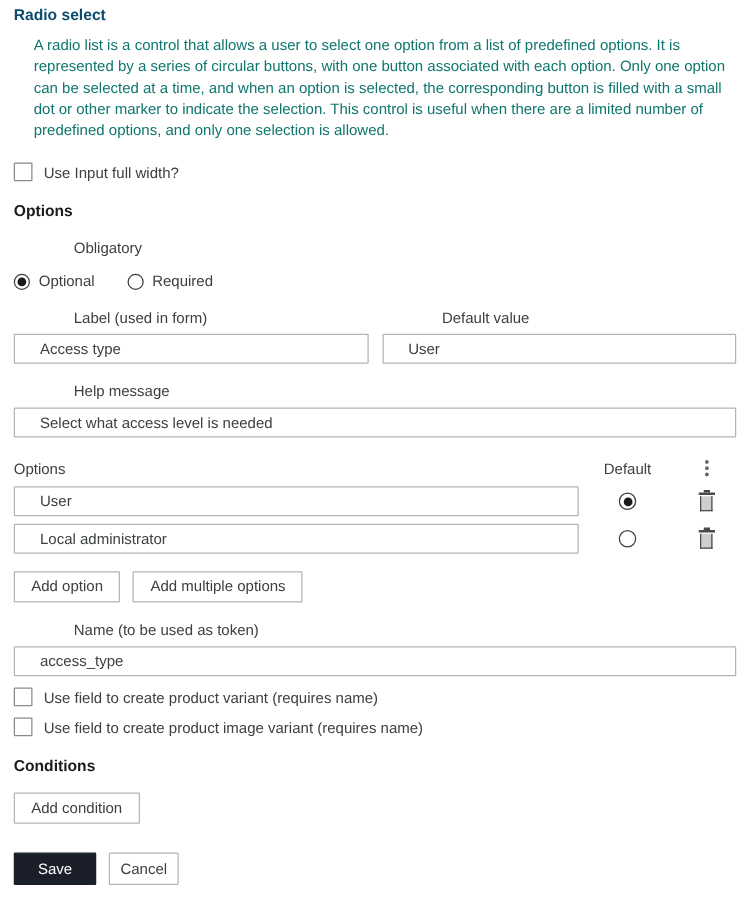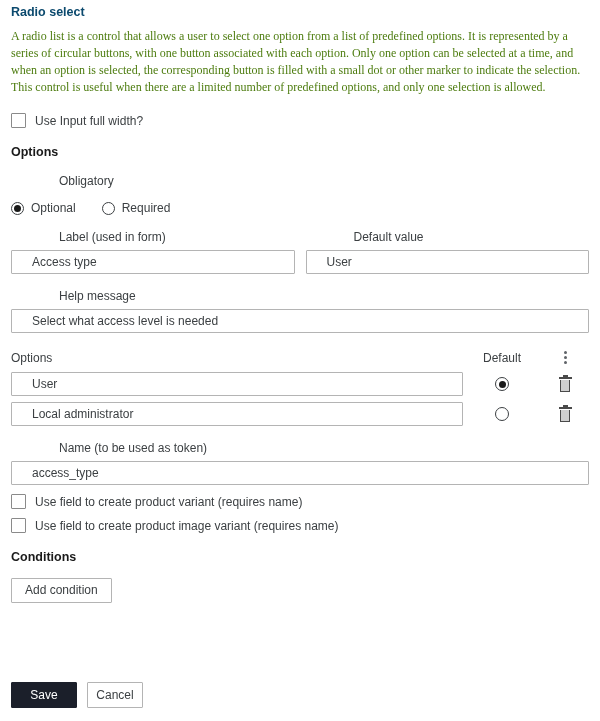--- a/index.html
+++ b/index.html
@@ -22,24 +22,23 @@
     font-weight: bold;
     color: #0c4a6e;
     margin: 0;
     padding-top: 2px;
     line-height: 20px;
   }
 
   .desc {
     font-size: 12px;
     line-height: 17px;
-    color: #4d7c0f;
-    margin: 6px 0 0 0;
+    color: #0f766e;
+    margin: 6px 0 0 16px;
     max-width: 578px;
-    font-family: Liberation Serif, serif;
   }
 
   .checkrow {
     display: flex;
     align-items: center;
     gap: 9px;
     margin-top: 17px;
   }
   .cbox {
     width: 15px; height: 15px;
@@ -305,20 +304,24 @@
     </span>
     <span class="del-cell">
       <span class="trash">
           <i class="hdl"></i>
           <i class="lid"></i>
           <i class="body"></i>
         </span>
     </span>
   </div>
 
+  <div class="btn-row">
+    <button class="btn">Add option</button>
+    <button class="btn">Add multiple options</button>
+  </div>
 
   <span class="field-label">Name (to be used as token)</span>
   <input class="inp" type="text" value="access_type" style="">
 
   <div class="cb-line">
     <span class="cbox"></span>
     <span class="lbl">Use field to create product variant (requires name)</span>
   </div>
 
   <div class="cb-line">

